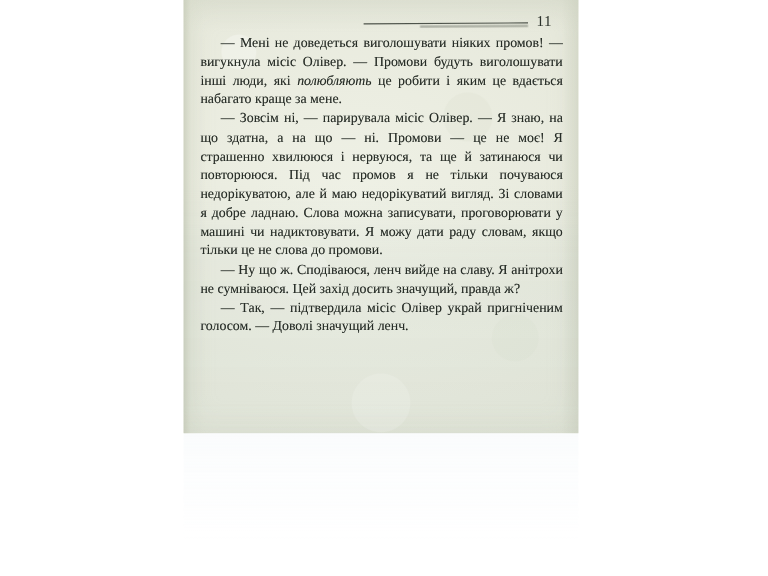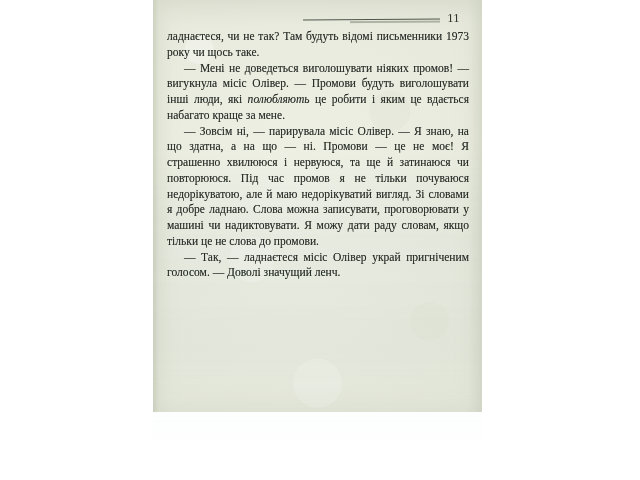--- a/index.html
+++ b/index.html
@@ -20,21 +20,21 @@
     width: 640px;
     height: 480px;
     background: #ffffff;
   }
 
   .book-page {
     position: absolute;
     left: 153px;
     top: 0px;
     width: 329px;
-    height: 412px;
+    height: 361px;
     background: #e7e9dc;
     background-image:
       linear-gradient(90deg,
         rgba(206,210,192,0.85) 0px,
         rgba(224,227,212,0.45) 6px,
         rgba(231,233,220,0.0) 18px),
       linear-gradient(270deg,
         rgba(208,212,196,0.55) 0px,
         rgba(231,233,220,0.0) 14px),
       linear-gradient(180deg,
@@ -158,22 +158,22 @@
   <div class="book-page">
 
     <div class="paper-grain"></div>
 
     <div class="running-head">
       <div class="head-rule"></div>
       <div class="folio">11</div>
     </div>
 
     <div class="text-column">
-      <p class="para flush">ладнаєтеся, чи не так? Там будуть відомі письменники 1973 року чи щось таке.</p>
       <p class="para">— Мені не доведеться виголошувати ніяких промов! — вигукнула місіс Олівер. — Промови будуть виголошувати інші люди, які <em>полюбляють</em> це робити і яким це вдається набагато краще за мене.</p>
       <p class="para">— Зовсім ні, — парирувала місіс Олівер. — Я знаю, на що здатна, а на що — ні. Промови — це не моє! Я страшенно хвилююся і нервуюся, та ще й затинаюся чи повторююся. Під час промов я не тільки почуваюся недорікуватою, але й маю недорікуватий вигляд. Зі словами я добре ладнаю. Слова можна записувати, проговорювати у машині чи надиктовувати. Я можу дати раду словам, якщо тільки це не слова до промови.</p>
-      <p class="para">— Так, — ладнаєтеся місіс Олівер украй пригніченим голосом. — Доволі значущий ленч.</p>
+      <p class="para">— Ну що ж. Сподіваюся, ленч вийде на славу. Я анітрохи не сумніваюся. Цей захід досить значущий, правда ж?</p>
+      <p class="para">— Так, — підтвердила місіс Олівер украй пригніченим голосом. — Доволі значущий ленч.</p>
     </div>
 
     <div class="scan-cast"></div>
   </div>
 
 </div>
 
 </body></html>

